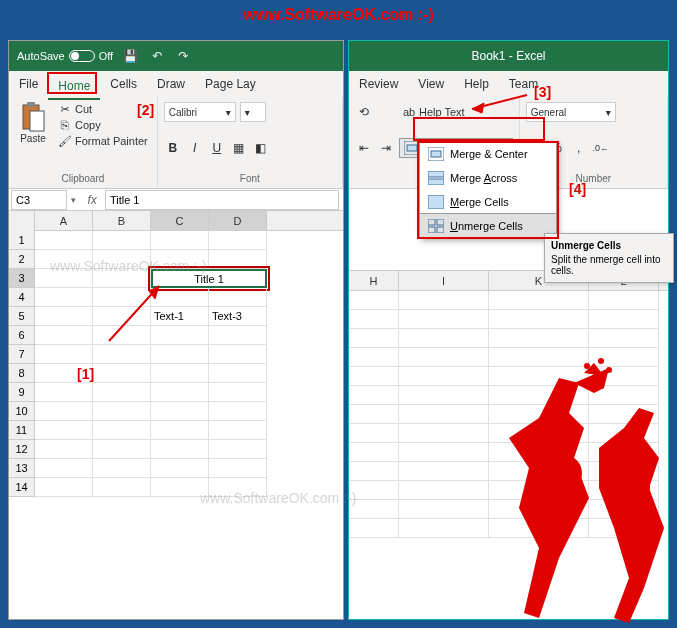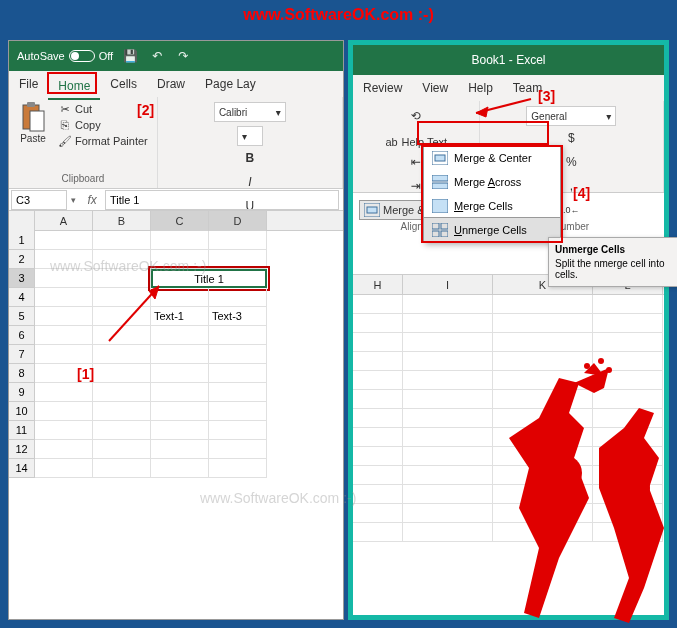--- a/index.html
+++ b/index.html
@@ -1,33 +1,33 @@
 <!DOCTYPE html>
 <html><head>
   <meta charset="utf-8">
   <style>
     * { margin: 0; padding: 0; box-sizing: border-box; font-family: 'Segoe UI', Tahoma, sans-serif; }
     body { width: 677px; height: 628px; background: #1a5490; position: relative; overflow: hidden; }
     .watermark-top { position: absolute; top: 6px; left: 50%; transform: translateX(-50%); color: #ff0000; font-size: 16px; font-weight: bold; z-index: 100; }
     .watermark-mid1 { position: absolute; top: 258px; left: 50px; color: rgba(150,150,150,0.4); font-size: 14px; z-index: 50; pointer-events:none;}
     .watermark-mid2 { position: absolute; top: 490px; left: 200px; color: rgba(150,150,150,0.4); font-size: 14px; z-index: 50; pointer-events:none;}
     .panel-left { position: absolute; top: 40px; left: 8px; width: 336px; height: 580px; background: #fff; border: 1px solid #999; }
-    .panel-right { position: absolute; top: 40px; left: 348px; width: 321px; height: 580px; background: #fff; border: 5px solid #14b8a6; }
+    .panel-right { position: absolute; top: 40px; left: 348px; width: 321px; height: 580px; background: #fff; border: 1px solid #14b8a6; }
     .titlebar { height: 30px; background: #217346; display: flex; align-items: center; color: #fff; font-size: 12px; padding: 0 8px; gap: 10px; }
     .autosave { display: flex; align-items: center; gap: 4px; font-size: 11px; }
     .autosave-toggle { width: 26px; height: 12px; border: 1px solid #fff; border-radius: 6px; position: relative; }
     .autosave-toggle::after { content:''; position:absolute; width:8px; height:8px; background:#fff; border-radius:50%; top:1px; left:1px;}
     .qat-icon { width: 16px; height: 16px; display:inline-flex; align-items:center; justify-content:center; color:#fff; opacity:0.9;}
     .menubar { height: 26px; background: #f3f2f1; display: flex; align-items: center; font-size: 12px; color: #333; }
     .menu-item { padding: 0 10px; height: 100%; display: flex; align-items: center; cursor: pointer; }
     .menu-item.active { color: #217346; border-bottom: 2px solid #217346; margin-top: 6px; }
     .ribbon { height: 92px; background: #f3f2f1; border-bottom: 1px solid #ccc; display: flex; font-size: 11px; color: #333; }
     .ribbon-group { border-right: 1px solid #ddd; padding: 4px 6px; display: flex; flex-direction: column; justify-content: space-between; }
     .ribbon-group-label { text-align: center; font-size: 10px; color: #666; }
-    .ribbon-row { display: flex; gap: 4px; align-items: center; margin: 1px 0; flex-direction: column;}
+    .ribbon-row { display: flex; gap: 4px; align-items: center; margin: 1px 0;}
     .btn-small { display: flex; align-items: center; gap: 3px; padding: 1px 3px; font-size: 11px; cursor:pointer;}
     .icon { width: 14px; height: 14px; display:inline-flex; align-items:center; justify-content:center;}
     .paste-btn { display: flex; flex-direction: column; align-items:center; width: 36px; font-size: 10px; cursor:pointer;}
     .paste-icon { width: 28px; height: 32px; }
     .font-select { width: 72px; height: 20px; border: 1px solid #ccc; font-size: 10px; padding: 1px 4px; background:#fff; display:flex; align-items:center; justify-content:space-between;}
     .fmt-btn { width: 18px; height: 20px; display:flex; align-items:center; justify-content:center; cursor:pointer; font-size:12px;}
     .namebox-row { height: 22px; display: flex; align-items: center; border-bottom: 1px solid #ccc; background:#fff;}
     .namebox { width: 56px; height: 20px; border: 1px solid #ccc; font-size: 11px; padding: 0 4px; display:flex; align-items:center; margin-left:2px;}
     .fx-icon { margin: 0 8px; font-style: italic; font-size: 12px; color:#666;}
     .formula-bar { flex:1; height: 20px; border: 1px solid #ccc; font-size: 11px; padding: 0 4px; display:flex; align-items:center; margin-right:4px;}
@@ -217,20 +217,27 @@
         <div class="cell"></div>
       </div>
     <div class="row">
         <div class="row-h">12</div>
         <div class="cell"></div>
         <div class="cell"></div>
         <div class="cell"></div>
         <div class="cell"></div>
       </div>
     <div class="row">
+        <div class="row-h">13</div>
+        <div class="cell"></div>
+        <div class="cell"></div>
+        <div class="cell"></div>
+        <div class="cell"></div>
+      </div>
+    <div class="row">
         <div class="row-h">14</div>
         <div class="cell"></div>
         <div class="cell"></div>
         <div class="cell"></div>
         <div class="cell"></div>
       </div>
   </div>
 
   <div class="red-box" style="top:31px; left:38px; width:50px; height:22px;"></div>
   <div class="red-label" style="top:61px; left:128px;">[2]</div>

